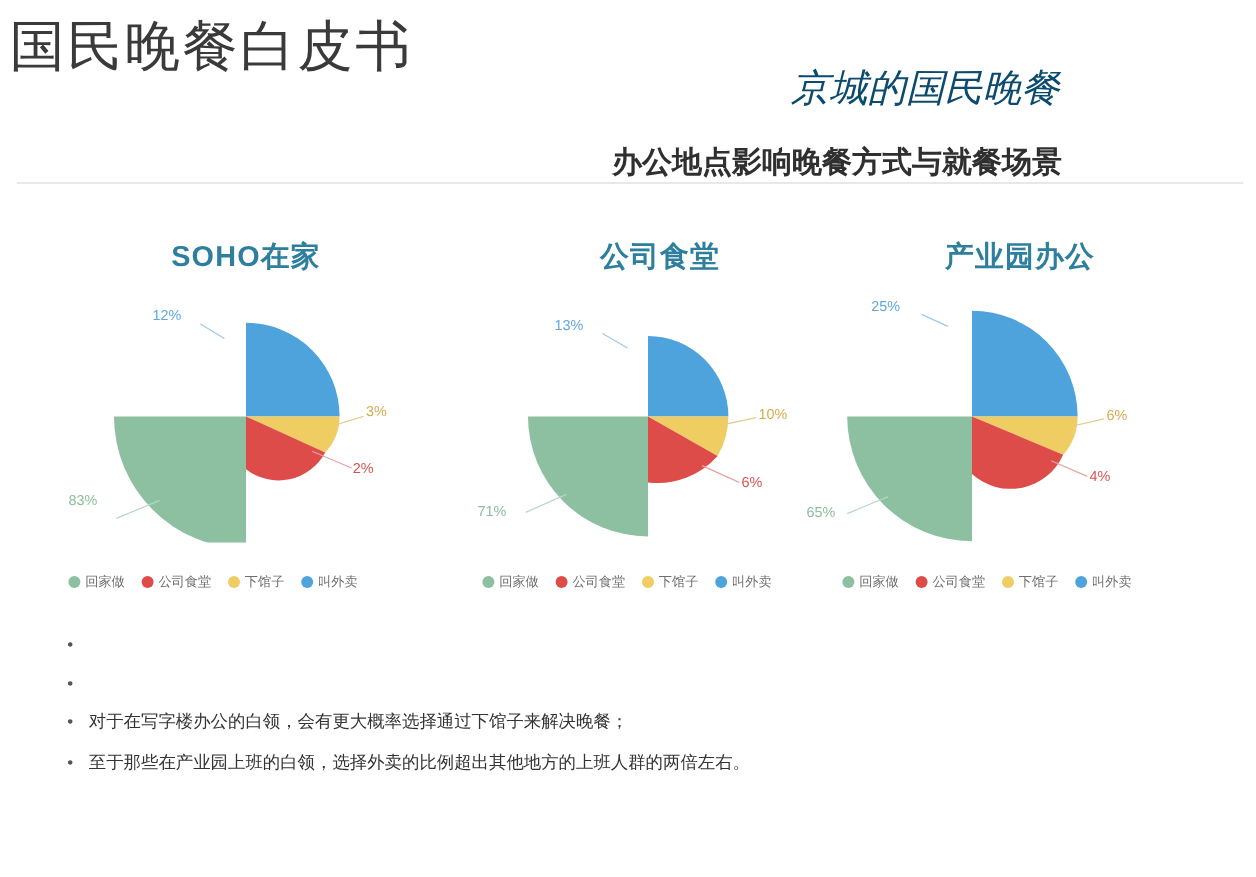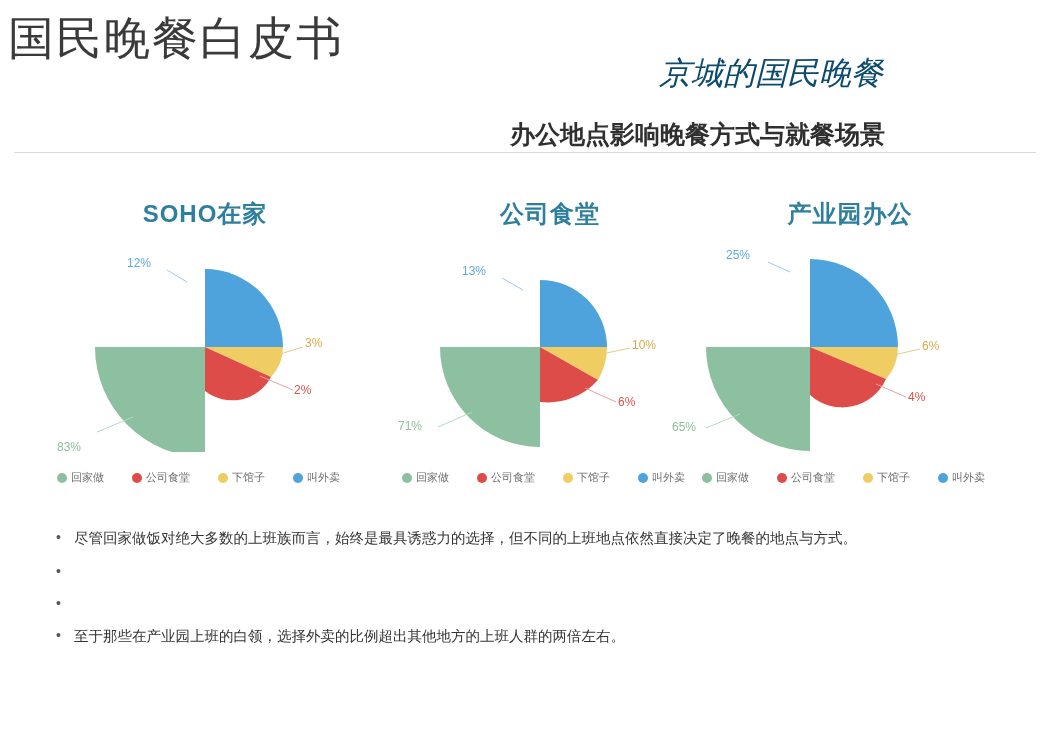--- a/index.html
+++ b/index.html
@@ -78,21 +78,21 @@
   }
   .lbl.green { color:#8bbf9c; }
   .lbl.blue  { color:#61a8dc; }
   .lbl.yellow{ color:#d8ab4c; }
   .lbl.red   { color:#d8534f; }
 
   
   .legend {
     position:absolute; left:22px; top:300px;
     width:320px; height:22px;
-    display:flex; align-items:flex-start; justify-content:flex-start;gap:14px;
+    display:flex; align-items:flex-end; justify-content:flex-start;
   }
   .legend-item { display:flex; align-items:center; margin-right:14px; }
   .legend-dot {
     width:10px; height:10px; border-radius:50%;
     margin-right:4px; display:inline-block;
   }
   .legend-text { font-size:11px; color:#6e6e6e; white-space:nowrap; }
 
   
   .bullets { position:absolute; left:56px; top:527px; width:950px; }
@@ -132,21 +132,21 @@
         <path d="M170,105 L60,105 A110,110 0 0,1 170,-5 Z" fill="#8cc0a0" opacity="0"></path>
 
         <line x1="152" y1="40" x2="132" y2="28" stroke="#9ec9e8" stroke-width="1"></line>
         <line x1="245" y1="112" x2="268" y2="105" stroke="#e3cb8d" stroke-width="1"></line>
         <line x1="225" y1="134" x2="258" y2="148" stroke="#e8a3a1" stroke-width="1"></line>
         <line x1="98" y1="175" x2="62" y2="190" stroke="#b7d8c3" stroke-width="1"></line>
       </svg>
       <div class="lbl blue" style="left:92px; top:14px;">12%</div>
       <div class="lbl yellow" style="left:270px; top:94px;">3%</div>
       <div class="lbl red" style="left:259px; top:141px;">2%</div>
-      <div class="lbl green" style="left:22px; top:198px;">83%</div>
+      <div class="lbl green" style="left:22px; top:168px;">83%</div>
     </div>
     <div class="legend">
       <div class="legend-item">
         <span class="legend-dot" style="background:#8cc0a0"></span>
         <span class="legend-text">回家做</span>
       </div>
       <div class="legend-item">
         <span class="legend-dot" style="background:#dd4c48"></span>
         <span class="legend-text">公司食堂</span>
       </div>
@@ -235,25 +235,25 @@
         <span class="legend-text">叫外卖</span>
       </div>
     </div>
   </div>
 
 </div>
 
 <div class="bullets">
   <div class="bullet-row">
     <div class="bullet-dot">•</div>
-    <div class="bullet-text">尽管回家做饭对绝大多数的上班族而言，始终是最具诱惑力的选择，但不同的上班地点依然直接决定了晚餐的地点与方式。</div>
-  </div>
-  <div class="bullet-row">
-    <div class="bullet-dot">•</div>
-  </div>
-  <div class="bullet-row">
-    <div class="bullet-dot">•</div>
+  </div>
+  <div class="bullet-row">
+    <div class="bullet-dot">•</div>
+  </div>
+  <div class="bullet-row">
+    <div class="bullet-dot">•</div>
+    <div class="bullet-text">对于在写字楼办公的白领，会有更大概率选择通过下馆子来解决晚餐；</div>
   </div>
   <div class="bullet-row">
     <div class="bullet-dot">•</div>
     <div class="bullet-text">至于那些在产业园上班的白领，选择外卖的比例超出其他地方的上班人群的两倍左右。</div>
   </div>
 </div>
 
 </body></html>

